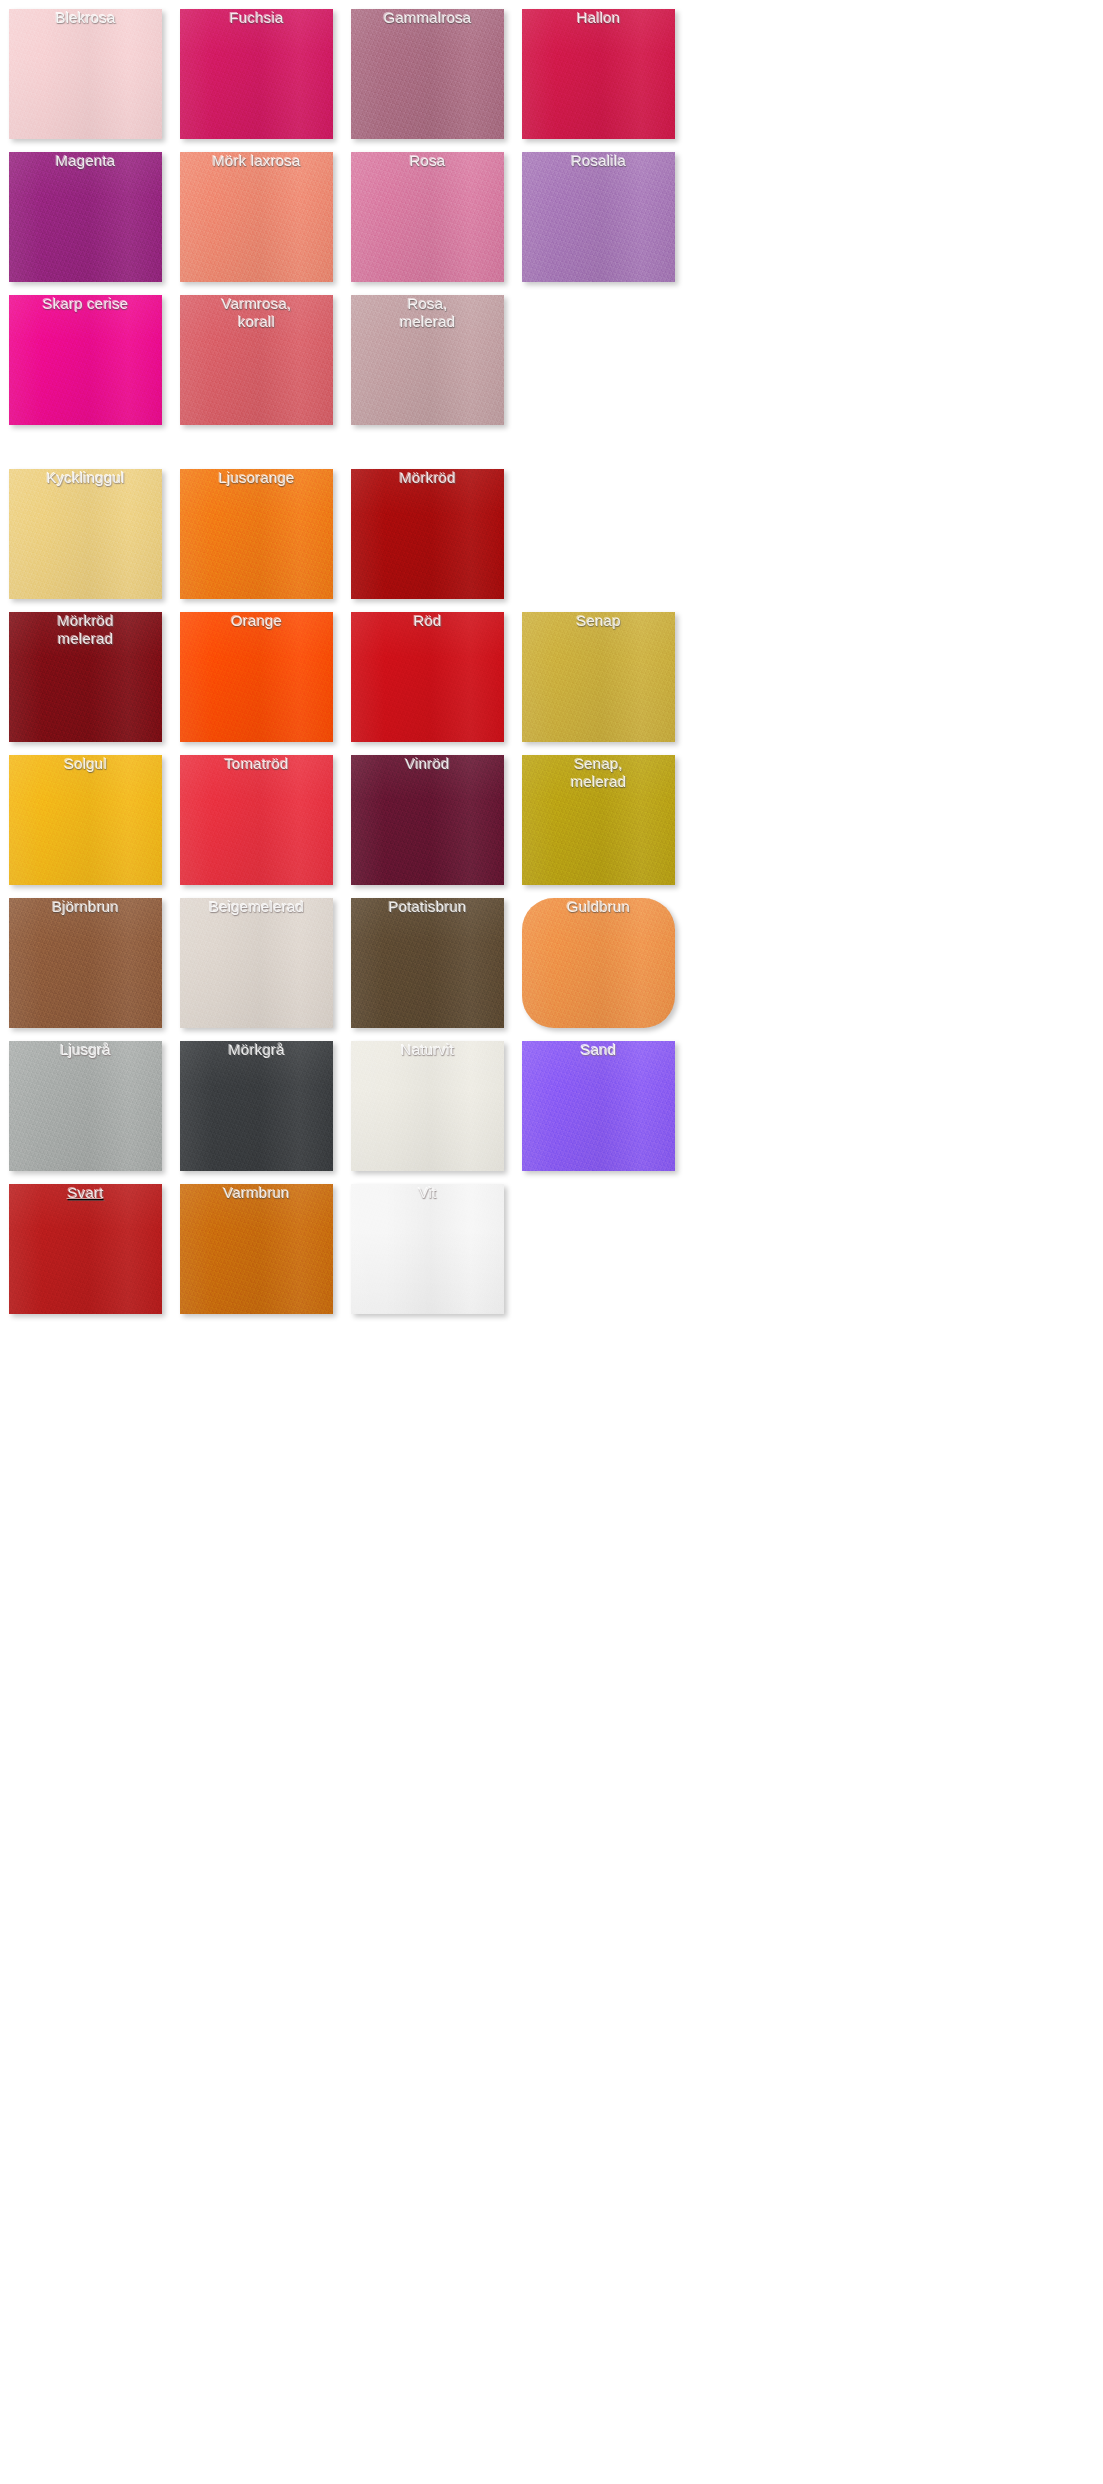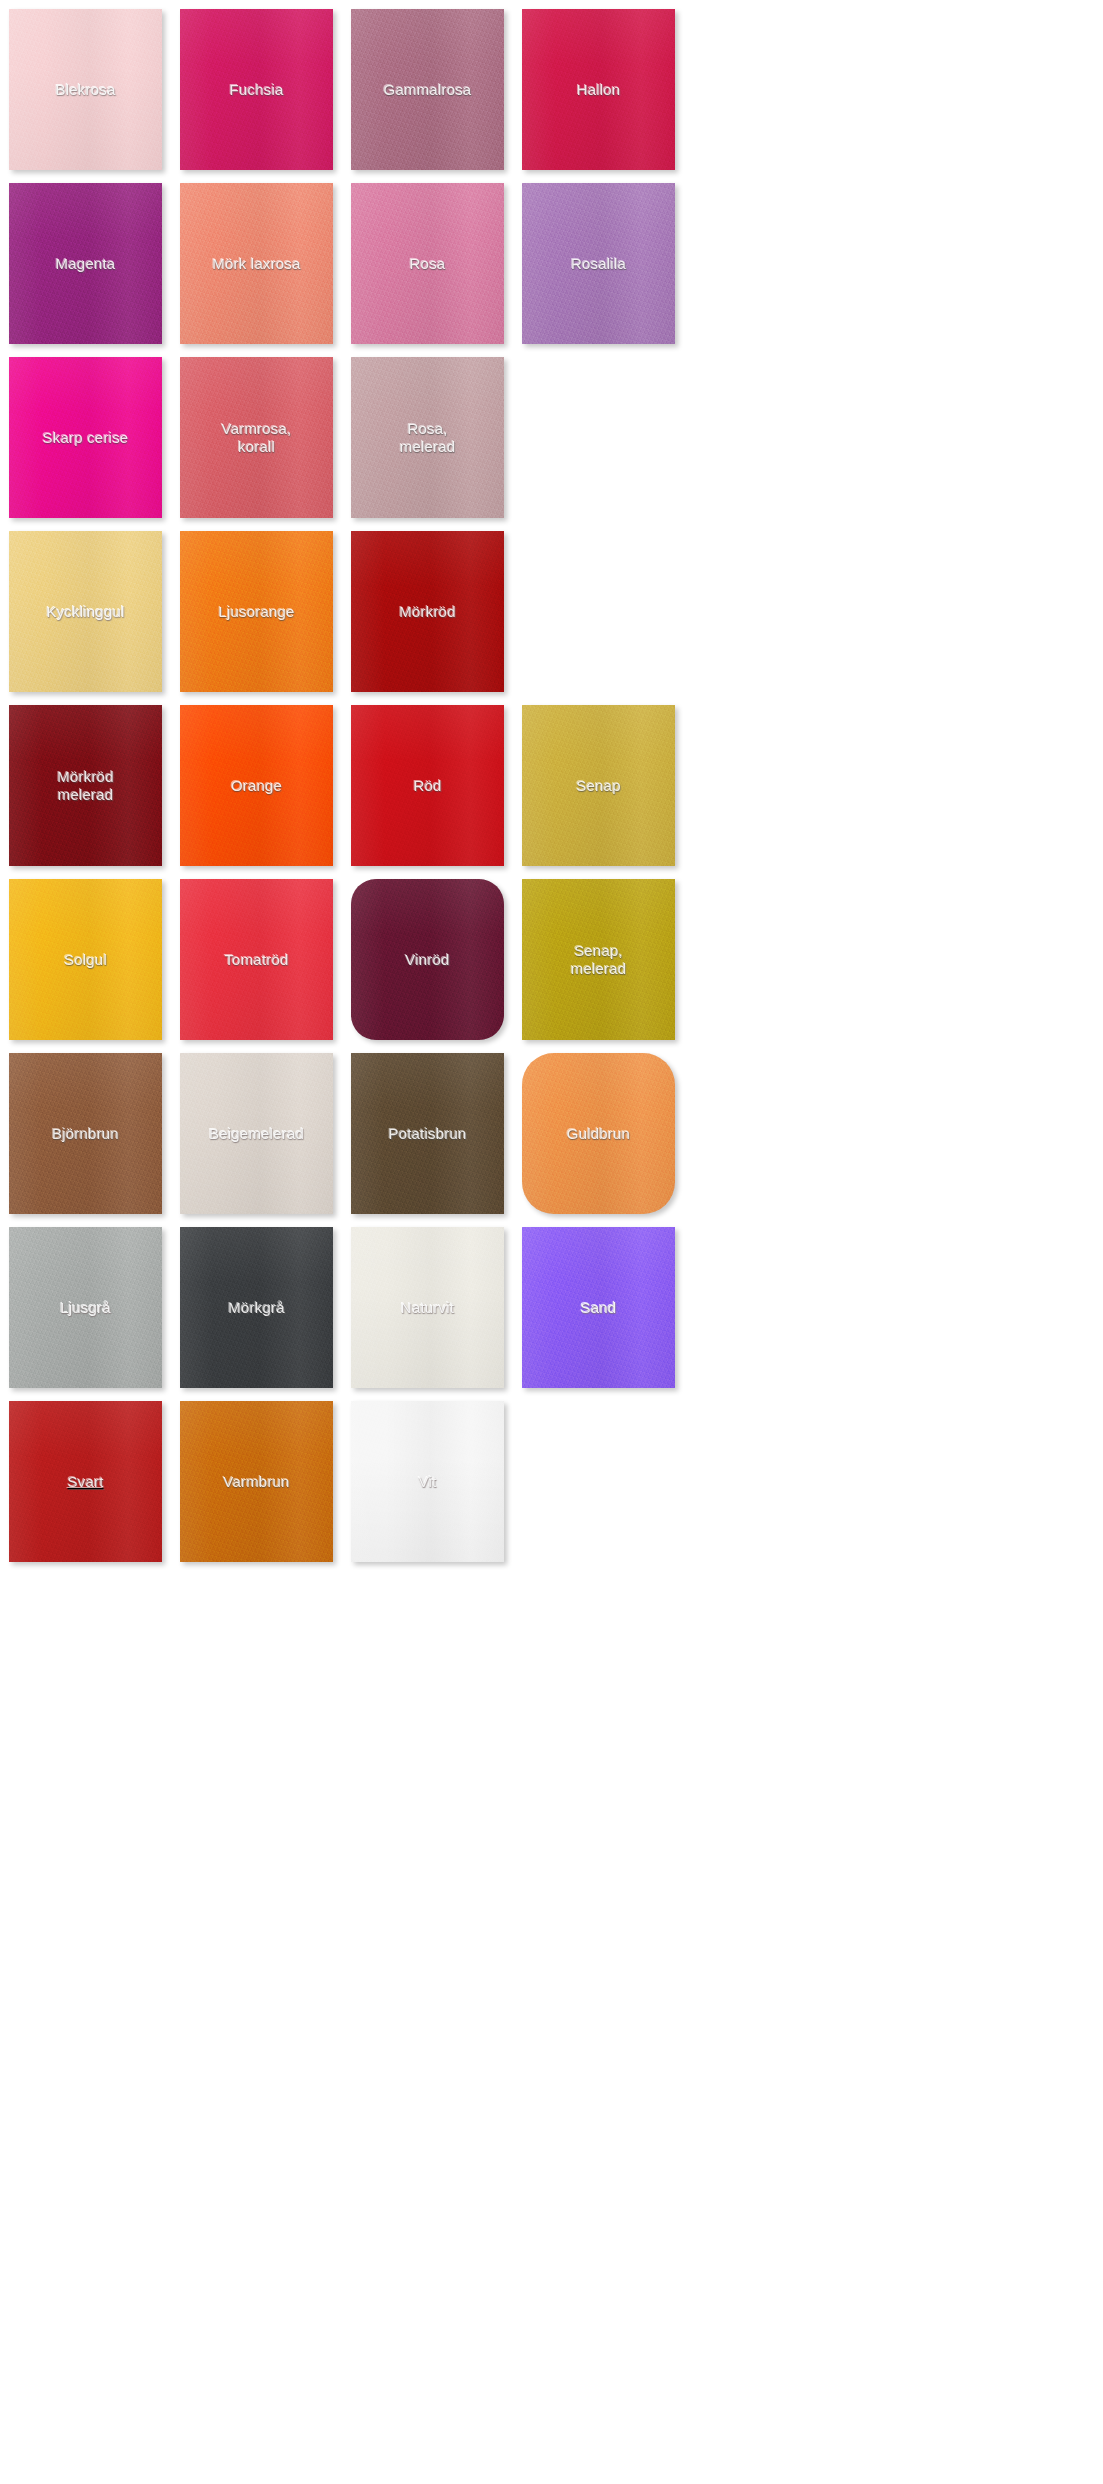--- a/index.html
+++ b/index.html
@@ -25,24 +25,24 @@
   .swatch-row {
     display: flex;
     flex-direction: row;
     gap: 18px;
     margin-bottom: 13px;
   }
 
   .swatch {
     position: relative;
     width: 153px;
-    height: 161px;
+    height: 130px;
     flex: 0 0 153px;
     display: flex;
-    align-items: center;
+    align-items: flex-start;
     justify-content: center;
     box-shadow: 3px 3px 5px rgba(0,0,0,0.22);
     overflow: hidden;
   }
 
   
   .swatch::before {
     content: "";
     position: absolute;
     inset: 0;
@@ -174,21 +174,21 @@
         <span class="swatch-label">Senap</span>
       </div>
     </div>
     <div class="swatch-row">
       <div class="swatch dark-text" style="background-color: rgb(244, 184, 25);">
         <span class="swatch-label">Solgul</span>
       </div>
       <div class="swatch dark-text" style="background-color: rgb(234, 49, 64);">
         <span class="swatch-label">Tomatröd</span>
       </div>
-      <div class="swatch dark-text" style="background-color: rgb(100, 21, 49); border-radius: 25px;">
+      <div class="swatch dark-text" style="background-color: rgb(100, 21, 49);">
         <span class="swatch-label">Vinröd</span>
       </div>
       <div class="swatch dark-text" style="background-color: rgb(187, 163, 20);">
         <span class="swatch-label">Senap,
 melerad</span>
       </div>
     </div>
     <div class="swatch-row">
       <div class="swatch dark-text" style="background-color: rgb(143, 92, 60);">
         <span class="swatch-label">Björnbrun</span>

